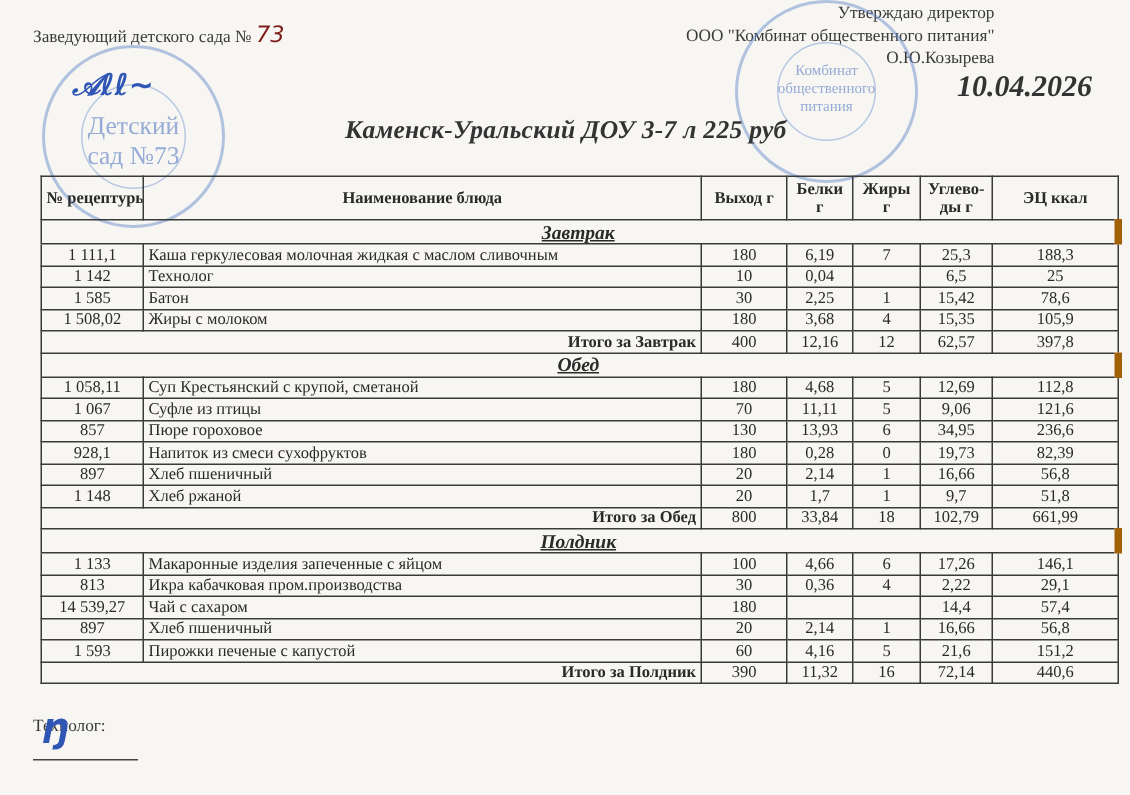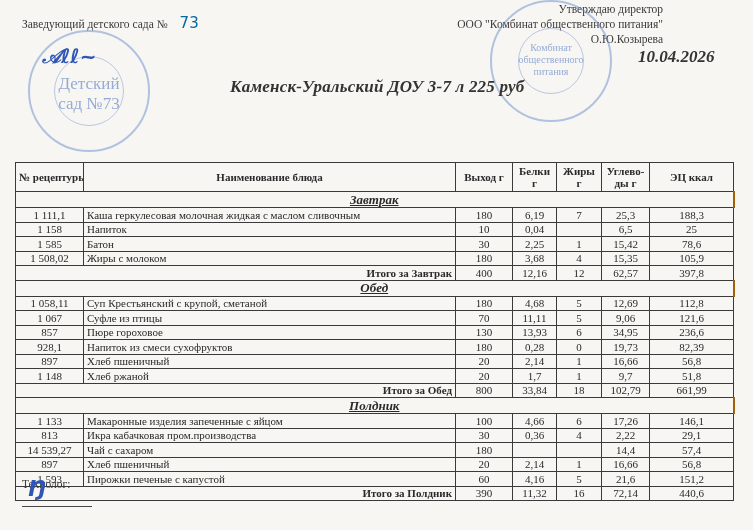--- a/index.html
+++ b/index.html
@@ -5,43 +5,43 @@
   html, body { margin:0; padding:0; }
   body {
     width:753px; height:530px; overflow:hidden; position:relative;
     background:#f7f6f3;
     font-family:"Liberation Serif", serif;
     color:#2a2a2a;
   }
   .abs { position:absolute; }
   .hdr-left { left:22px; top:16px; font-size:11.5px; line-height:15px; color:#3a3a3a; }
   .hdr-right { right:90px; top:2px; font-size:11.5px; line-height:15px; text-align:right; color:#3a3a3a; }
-  .handnum { font-family:"DejaVu Sans", sans-serif; color:#0369a1; font-size:15px; margin-left:12px; }
-  .date { left:638px; top:47px; font-size:17px; font-weight:bold; font-style:italic; color:#333; }
+  .handnum { font-family:"DejaVu Sans", sans-serif; color:#7f1d1d; font-size:15px; font-style:italic; margin-left:3px; }
+  .date { left:638px; top:47px; font-size:20px; font-weight:bold; font-style:italic; color:#333; }
   .title { left:230px; top:77px; font-size:17px; font-weight:bold; font-style:italic; color:#333; letter-spacing:0.2px; }
   .stamp {
     border-radius:50%; border:2px solid rgba(90,130,200,0.45);
     color:rgba(70,110,190,0.55); text-align:center; font-size:17px; line-height:20px;
   }
   .stamp-inner { border-radius:50%; border:1.5px solid rgba(90,130,200,0.4); position:absolute; }
   .sig { color:#2f55b5; font-family:"DejaVu Sans", sans-serif; font-style:italic; font-weight:bold; }
 
   table.menu {
-    position:absolute; left:15px; top:117px; width:718px;
-    border-collapse:collapse; font-size:11px; table-layout:fixed;margin-top:45px;
+    position:absolute; left:27px; top:117px; width:718px;
+    border-collapse:collapse; font-size:11px; table-layout:fixed;
   }
   table.menu td, table.menu th {
     border:1px solid #3a3a3a; padding:0 3px; height:13.5px; line-height:12px;
     white-space:nowrap; overflow:hidden;
   }
   table.menu th { font-weight:bold; font-size:11px; text-align:center; height:28px; line-height:12px; }
   table.menu td.num { text-align:center; }
   table.menu td.code { text-align:center; }
   table.menu tr.section td {
-    border:none; border-left:1px solid #3a3a3a; border-right:2px solid #a16207;
+    border:none; border-left:1px solid #3a3a3a; border-right:5px solid #a16207;
     text-align:center; font-weight:bold; font-style:italic; text-decoration:underline; font-size:13px; height:15px;
   }
   table.menu tr.total td.label { text-align:right; font-weight:bold; }
   .footer { left:22px; top:478px; font-size:11.5px; color:#3a3a3a; }
   .footer-line { left:22px; top:506px; width:70px; height:1px; background:#444; }
 </style>
 </head>
 <body>
 
 <div class="abs hdr-left">
@@ -50,21 +50,21 @@
   </div>
 </div>
 
 <div class="abs stamp" style="left:28px; top:30px; width:118px; height:118px;">
   <div class="stamp-inner" style="left:24px; top:24px; width:68px; height:68px;"></div>
   <div style="position:absolute; left:0; right:0; top:42px;">
     <div>Детский</div>
     <div>сад №73</div>
   </div>
 </div>
-<div class="abs sig" style="left:42px; top:44px; font-size:20px;">𝒜ℓℓ~</div>
+<div class="abs sig" style="left:48px; top:44px; font-size:20px;">𝒜ℓℓ~</div>
 
 <div class="abs hdr-right">
   <div>Утверждаю директор</div>
   <div>ООО "Комбинат общественного питания"</div>
   <div>О.Ю.Козырева</div>
 </div>
 
 <div class="abs stamp" style="left:490px; top:0px; width:118px; height:118px; font-size:10px; line-height:12px;">
   <div class="stamp-inner" style="left:26px; top:26px; width:64px; height:64px;"></div>
   <div style="position:absolute; left:0; right:0; top:40px;">
@@ -105,22 +105,22 @@
       <tr>
         <td class="code">1 111,1</td>
         <td>Каша геркулесовая молочная жидкая с маслом сливочным</td>
         <td class="num">180</td>
         <td class="num">6,19</td>
         <td class="num">7</td>
         <td class="num">25,3</td>
         <td class="num">188,3</td>
       </tr>
       <tr>
-        <td class="code">1 158</td>
-        <td>Напиток</td>
+        <td class="code">1 142</td>
+        <td>Технолог</td>
         <td class="num">10</td>
         <td class="num">0,04</td>
         <td class="num"></td>
         <td class="num">6,5</td>
         <td class="num">25</td>
       </tr>
       <tr>
         <td class="code">1 585</td>
         <td>Батон</td>
         <td class="num">30</td>

